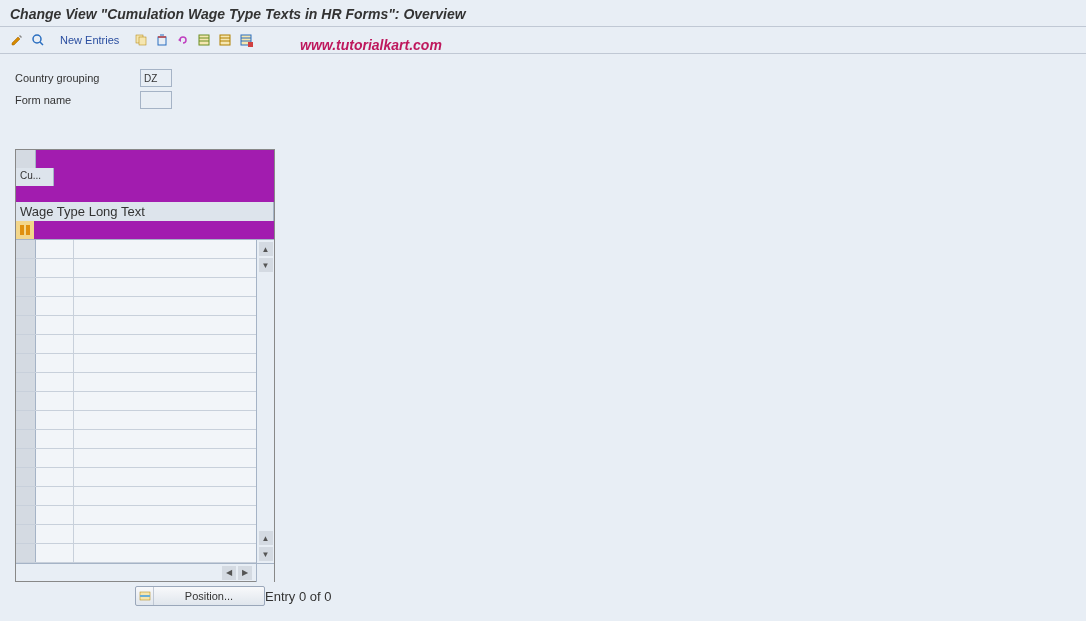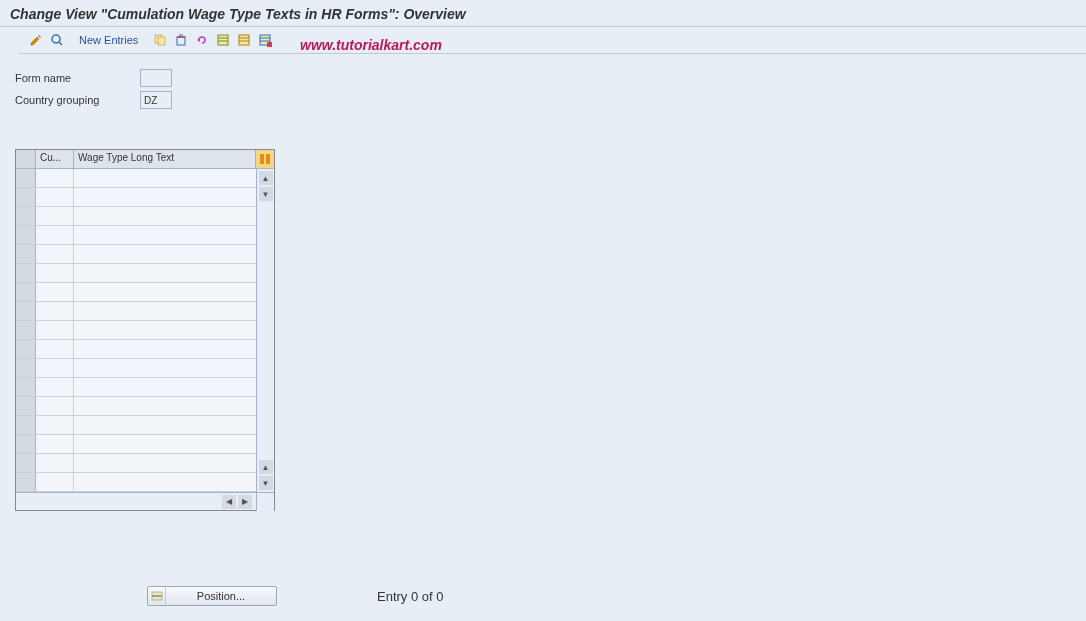--- a/index.html
+++ b/index.html
@@ -23,21 +23,20 @@
       font-style: italic;
       color: #333;
     }
     .toolbar {
       background: #e8eef5;
       padding: 4px 8px;
       border-bottom: 1px solid #c0c8d4;
       display: flex;
       align-items: center;
       gap: 3px;
-      margin-left: 19px;
     }
     .toolbar-icon {
       width: 18px;
       height: 18px;
       display: inline-flex;
       align-items: center;
       justify-content: center;
       cursor: pointer;
       border: 1px solid transparent;
     }
@@ -82,22 +81,23 @@
     }
     .table-container {
       margin-top: 40px;
       width: 260px;
       border: 1px solid #888;
       background: #fff;
       position: relative;
     }
     .table-header {
       display: flex;
-      background: #fde047;
+      background: #a21caf;
       border-bottom: 1px solid #a5b3c6;
+      flex-direction: column;
     }
     .th-selector {
       width: 20px;
       height: 18px;
       background: #d4dae2;
       border-right: 1px solid #a5b3c6;
     }
     .th-col1 {
       width: 38px;
       height: 18px;
@@ -106,24 +106,25 @@
       font-size: 10px;
       padding: 2px 4px;
       color: #333;
       overflow: hidden;
       white-space: nowrap;
     }
     .th-col2 {
       flex: 1;
       height: 18px;
       background: #dde4ec;
-      font-size: 10px;
+      font-size: 13px;
       padding: 2px 4px;
       color: #333;
       border-right: 1px solid #a5b3c6;
+      margin-top: 16px;
     }
     .th-config {
       width: 18px;
       height: 18px;
       background: #f3d68a;
       display: flex;
       align-items: center;
       justify-content: center;
       cursor: pointer;
     }
@@ -203,24 +204,23 @@
     }
     .hscroll-corner {
       width: 18px;
       height: 18px;
       background: #e8eef5;
       border-left: 1px solid #a5b3c6;
     }
     .footer {
       position: absolute;
       bottom: 15px;
-      left: 147px;
-      display: flex;
-      align-items: center;
-      gap: 100px;
+      left: 135px;
+      display: flex;
+      align-items: center;
     }
     .position-btn {
       width: 130px;
       height: 20px;
       background: linear-gradient(#f8f9fb, #e0e6ed);
       border: 1px solid #9aa7ba;
       border-radius: 2px;
       display: flex;
       align-items: center;
       cursor: pointer;
@@ -307,26 +307,26 @@
         <line x1="2" y1="8" x2="12" y2="8" stroke="#2a6ec0"></line>
         <rect x="9" y="9" width="5" height="5" fill="#d04040"></rect>
       </svg>
   </span>
 </div>
 
 <div class="watermark">www.tutorialkart.com</div>
 
 <div class="content">
   <div class="form-row">
+    <span class="form-label">Country grouping</span>
+    <input class="form-field" readonly="" value="DZ" style="">
+  </div>
+  <div class="form-row">
     <span class="form-label">Form name</span>
     <input class="form-field" readonly="" value="" style="">
-  </div>
-  <div class="form-row">
-    <span class="form-label">Country grouping</span>
-    <input class="form-field" readonly="" value="DZ" style="">
   </div>
 
   <div class="table-container">
     <div class="table-header">
       <div class="th-selector"></div>
       <div class="th-col1">Cu...</div>
       <div class="th-col2">Wage Type Long Text</div>
       <div class="th-config">
         <svg width="12" height="12" viewBox="0 0 12 12">
             <rect x="1" y="1" width="4" height="10" fill="#e0900e"></rect>

